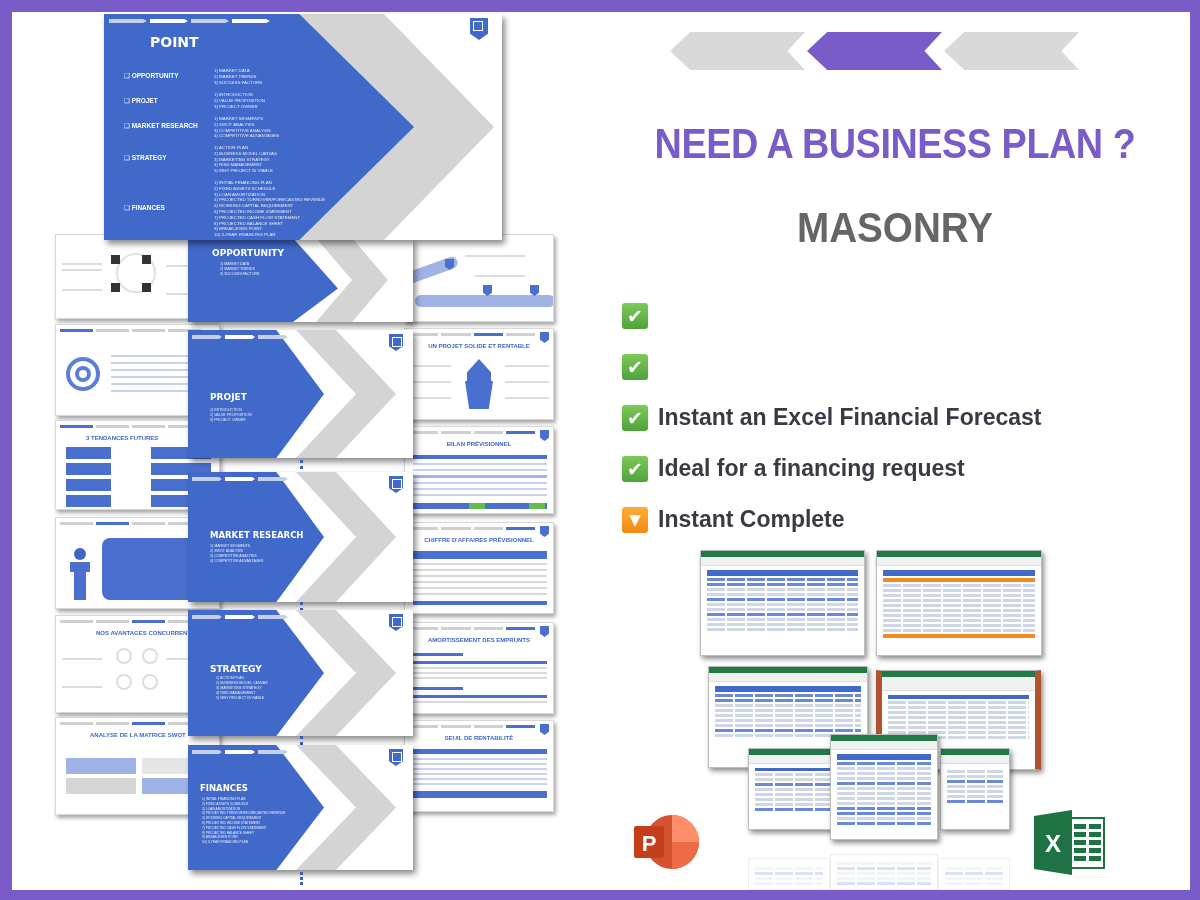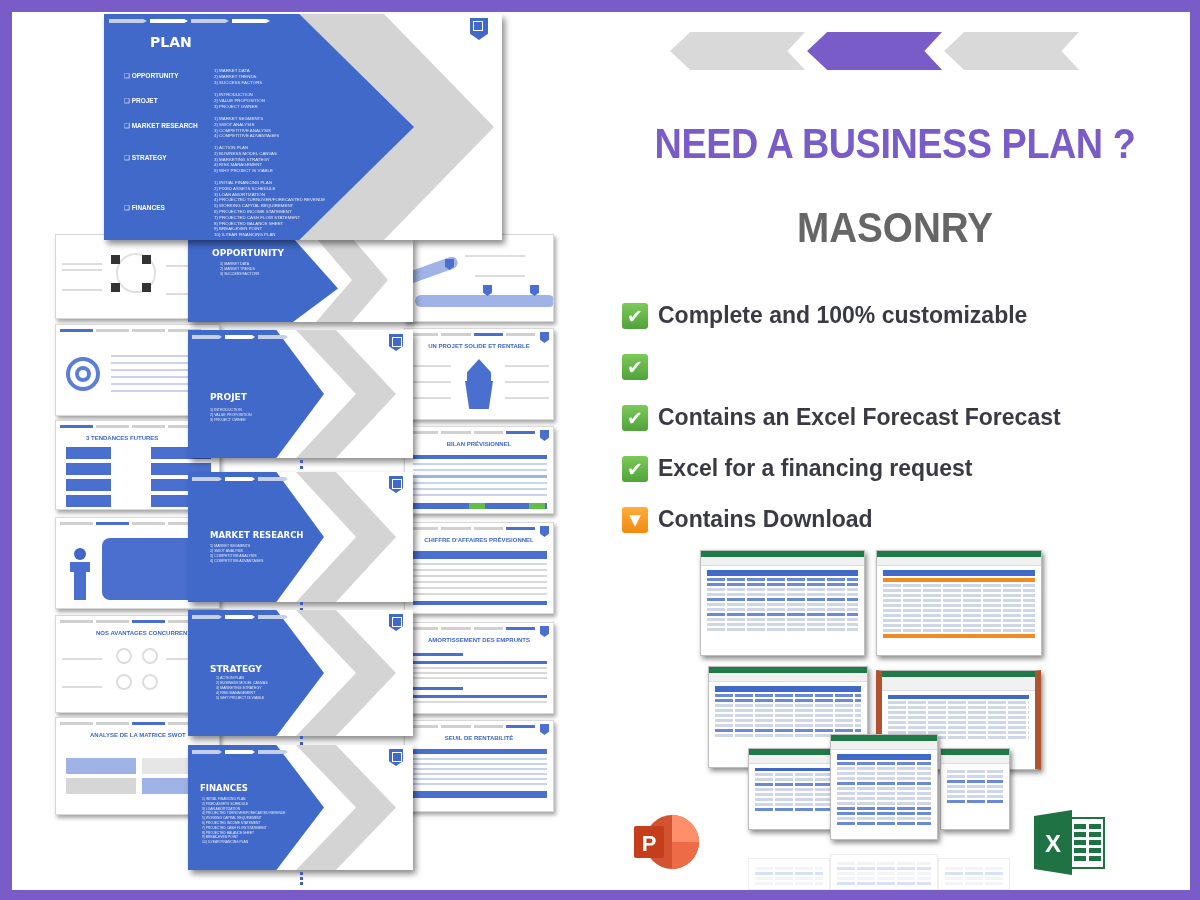--- a/index.html
+++ b/index.html
@@ -401,21 +401,21 @@
   <div class="slide plan" style="left:92px;top:2px;width:398px;height:226px;">
     <div class="chev" style="left:190px;width:200px;clip-path:polygon(0 0,45% 0,100% 50%,45% 100%,0 100%,55% 50%);"></div>
     <div class="blue" style="width:310px;clip-path:polygon(0 0,63% 0,100% 50%,63% 100%,0 100%);"></div>
     <div class="sbar" style="left:5px;top:5px;">
         <span style="width:38px"></span>
         <span class="on" style="width:38px"></span>
         <span style="width:38px"></span>
         <span class="on" style="width:38px"></span>
       </div>
     <div class="shield" style="width:18px;height:22px;right:14px;"></div>
-    <div class="title" style="left:46px;top:20px;">PLAN</div>
+    <div class="title" style="left:46px;top:20px;">POINT</div>
 
     <div class="sec" style="top:58px;">OPPORTUNITY</div>
     <div class="subs" style="top:54px;">
       <div>1) MARKET DATA</div>
       <div>2) MARKET TRENDS</div>
       <div>3) SUCCESS FACTORS</div>
     </div>
 
     <div class="sec" style="top:83px;">PROJET</div>
     <div class="subs" style="top:78px;">
@@ -461,36 +461,35 @@
     <div class="c active" style="left:137px;"></div>
     <div class="c grey" style="left:274px;"></div>
   </div>
 
   <div class="headline">NEED A BUSINESS PLAN ?</div>
   <div class="subject">MASONRY</div>
 
   <div class="features">
     <div class="feature">
       <span class="ico check">✔</span>
-      <span class="txt">Complete and 100% customizable</span>
     </div>
     <div class="feature">
       <span class="ico check">✔</span>
     </div>
     <div class="feature">
       <span class="ico check">✔</span>
-      <span class="txt">Contains an Excel Forecast Forecast</span>
+      <span class="txt">Instant an Excel Financial Forecast</span>
     </div>
     <div class="feature">
       <span class="ico check">✔</span>
-      <span class="txt">Excel for a financing request</span>
+      <span class="txt">Ideal for a financing request</span>
     </div>
     <div class="feature">
       <span class="ico down">▼</span>
-      <span class="txt">Contains Download</span>
+      <span class="txt">Instant Complete</span>
     </div>
   </div>
 
   <div class="sheet" style="left:688px;top:538px;width:165px;height:106px;">
     <div class="ribbon"></div>
       <div class="tools"></div>
     <div class="band"></div>
     <div class="rows">
         <div class="b"></div>
         <div class="b"></div>

